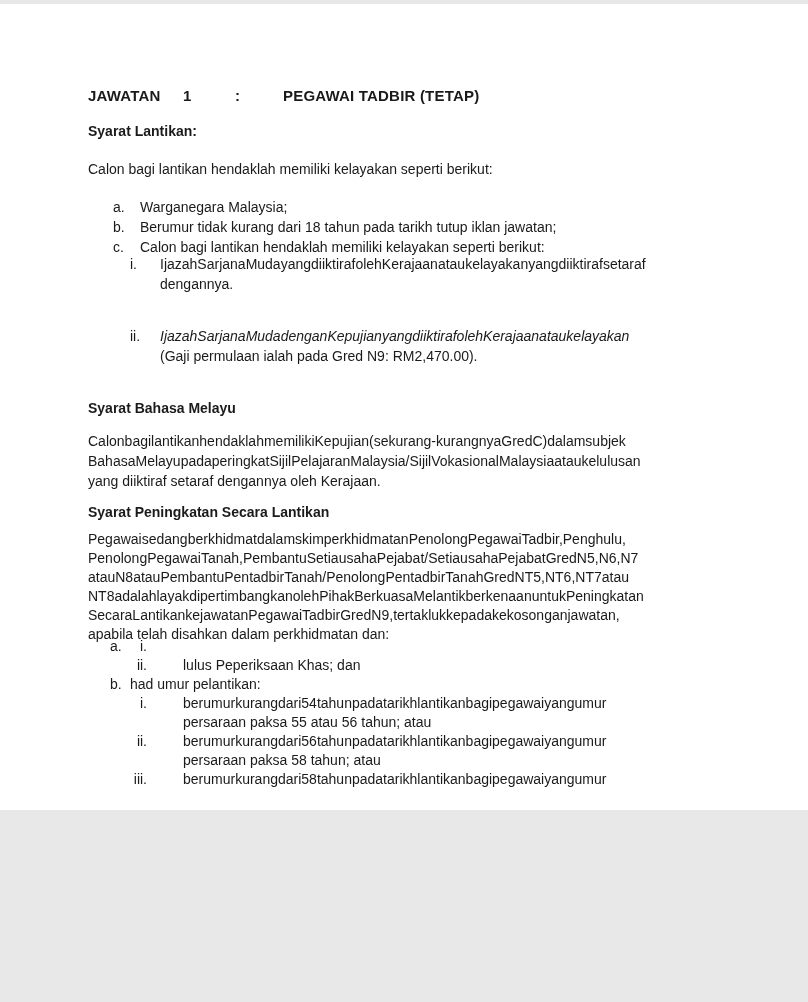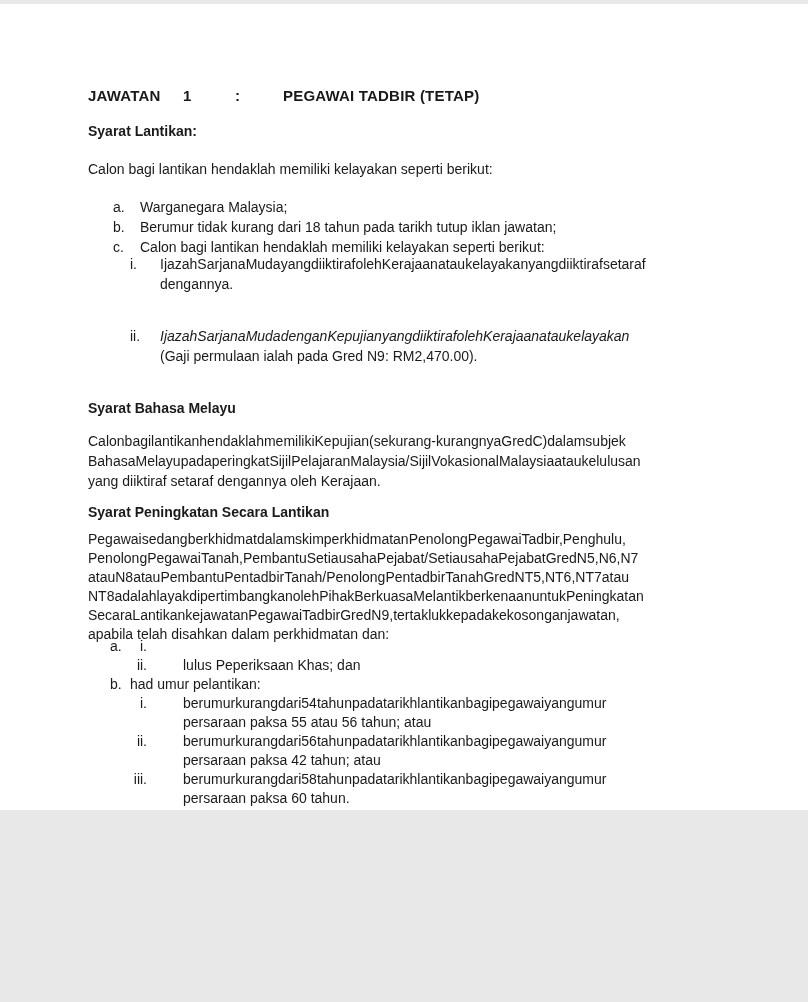--- a/index.html
+++ b/index.html
@@ -225,37 +225,36 @@
         <span>56</span>
         <span>tahun</span>
         <span>pada</span>
         <span>tarikh</span>
         <span>lantikan</span>
         <span>bagi</span>
         <span>pegawai</span>
         <span>yang</span>
         <span>umur</span>
       </div>
-      <div class="plain">persaraan paksa 42 tahun; atau</div>
+      <div class="plain">persaraan paksa 58 tahun; atau</div>
     </div>
 
   <div class="abs marker-r lh19" style="left:126px; top:766px; width:21px;">iii.</div>
   <div class="abs lh19" style="left:183px; top:766px; width:560px;">
       <div class="jline">
         <span>berumur</span>
         <span>kurang</span>
         <span>dari</span>
         <span>58</span>
         <span>tahun</span>
         <span>pada</span>
         <span>tarikh</span>
         <span>lantikan</span>
         <span>bagi</span>
         <span>pegawai</span>
         <span>yang</span>
         <span>umur</span>
       </div>
-      <div class="plain">persaraan paksa 60 tahun.</div>
     </div>
 
   <div class="abs" style="left:712px; top:966px;">3</div>
 
 </div>
 
 </body></html>

